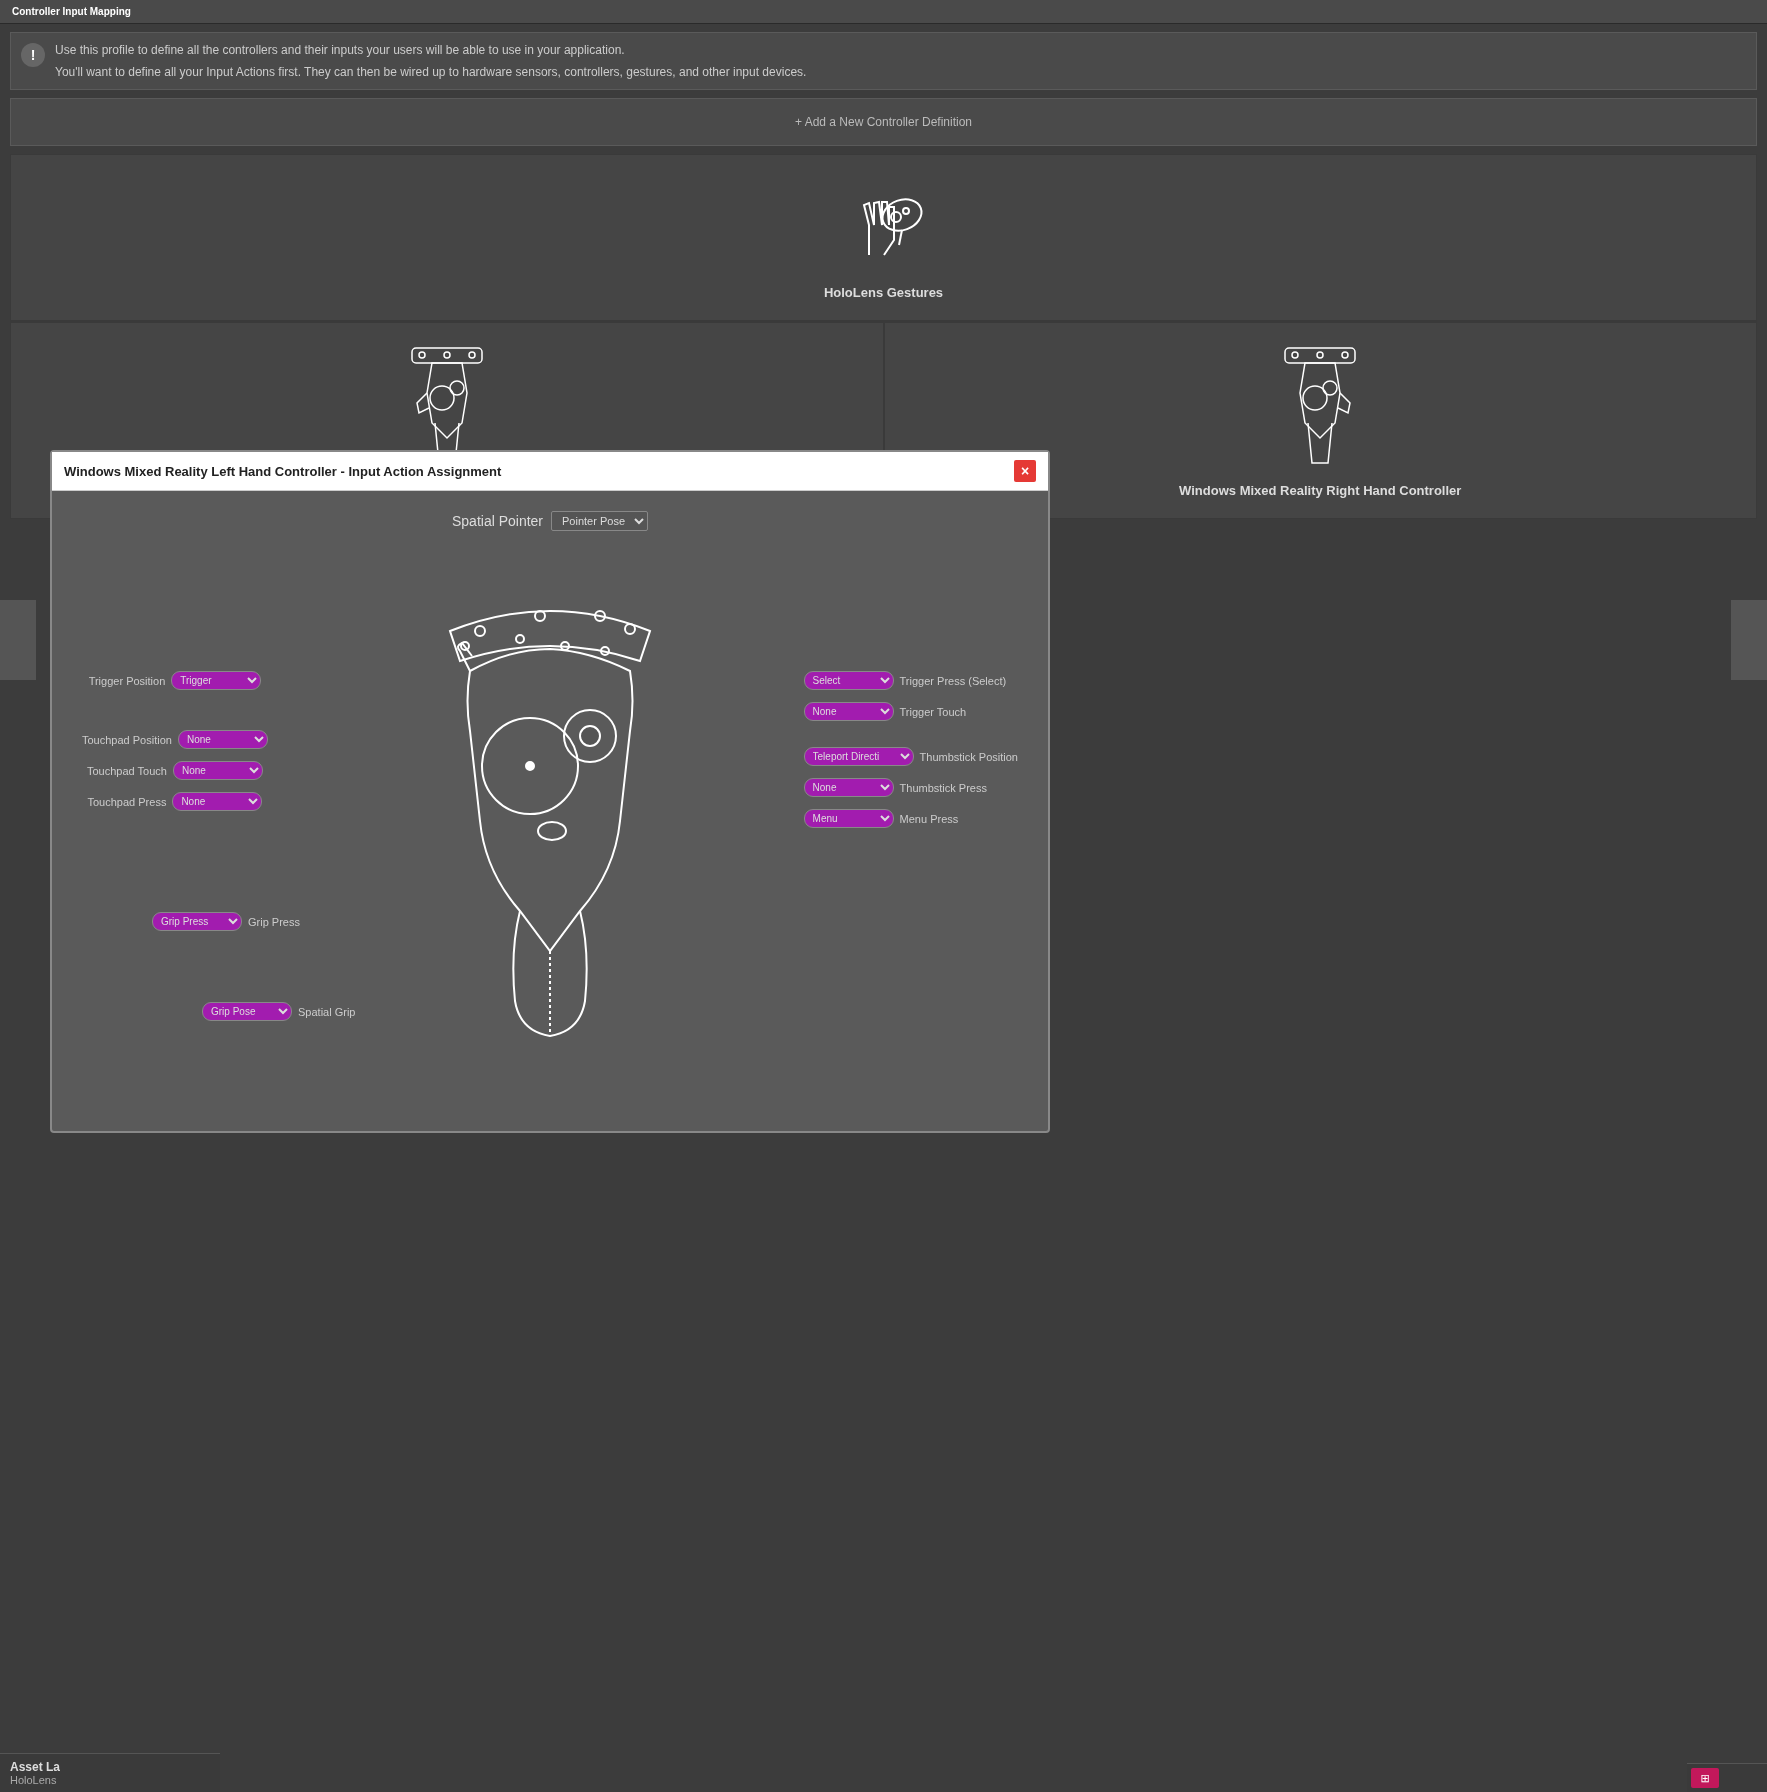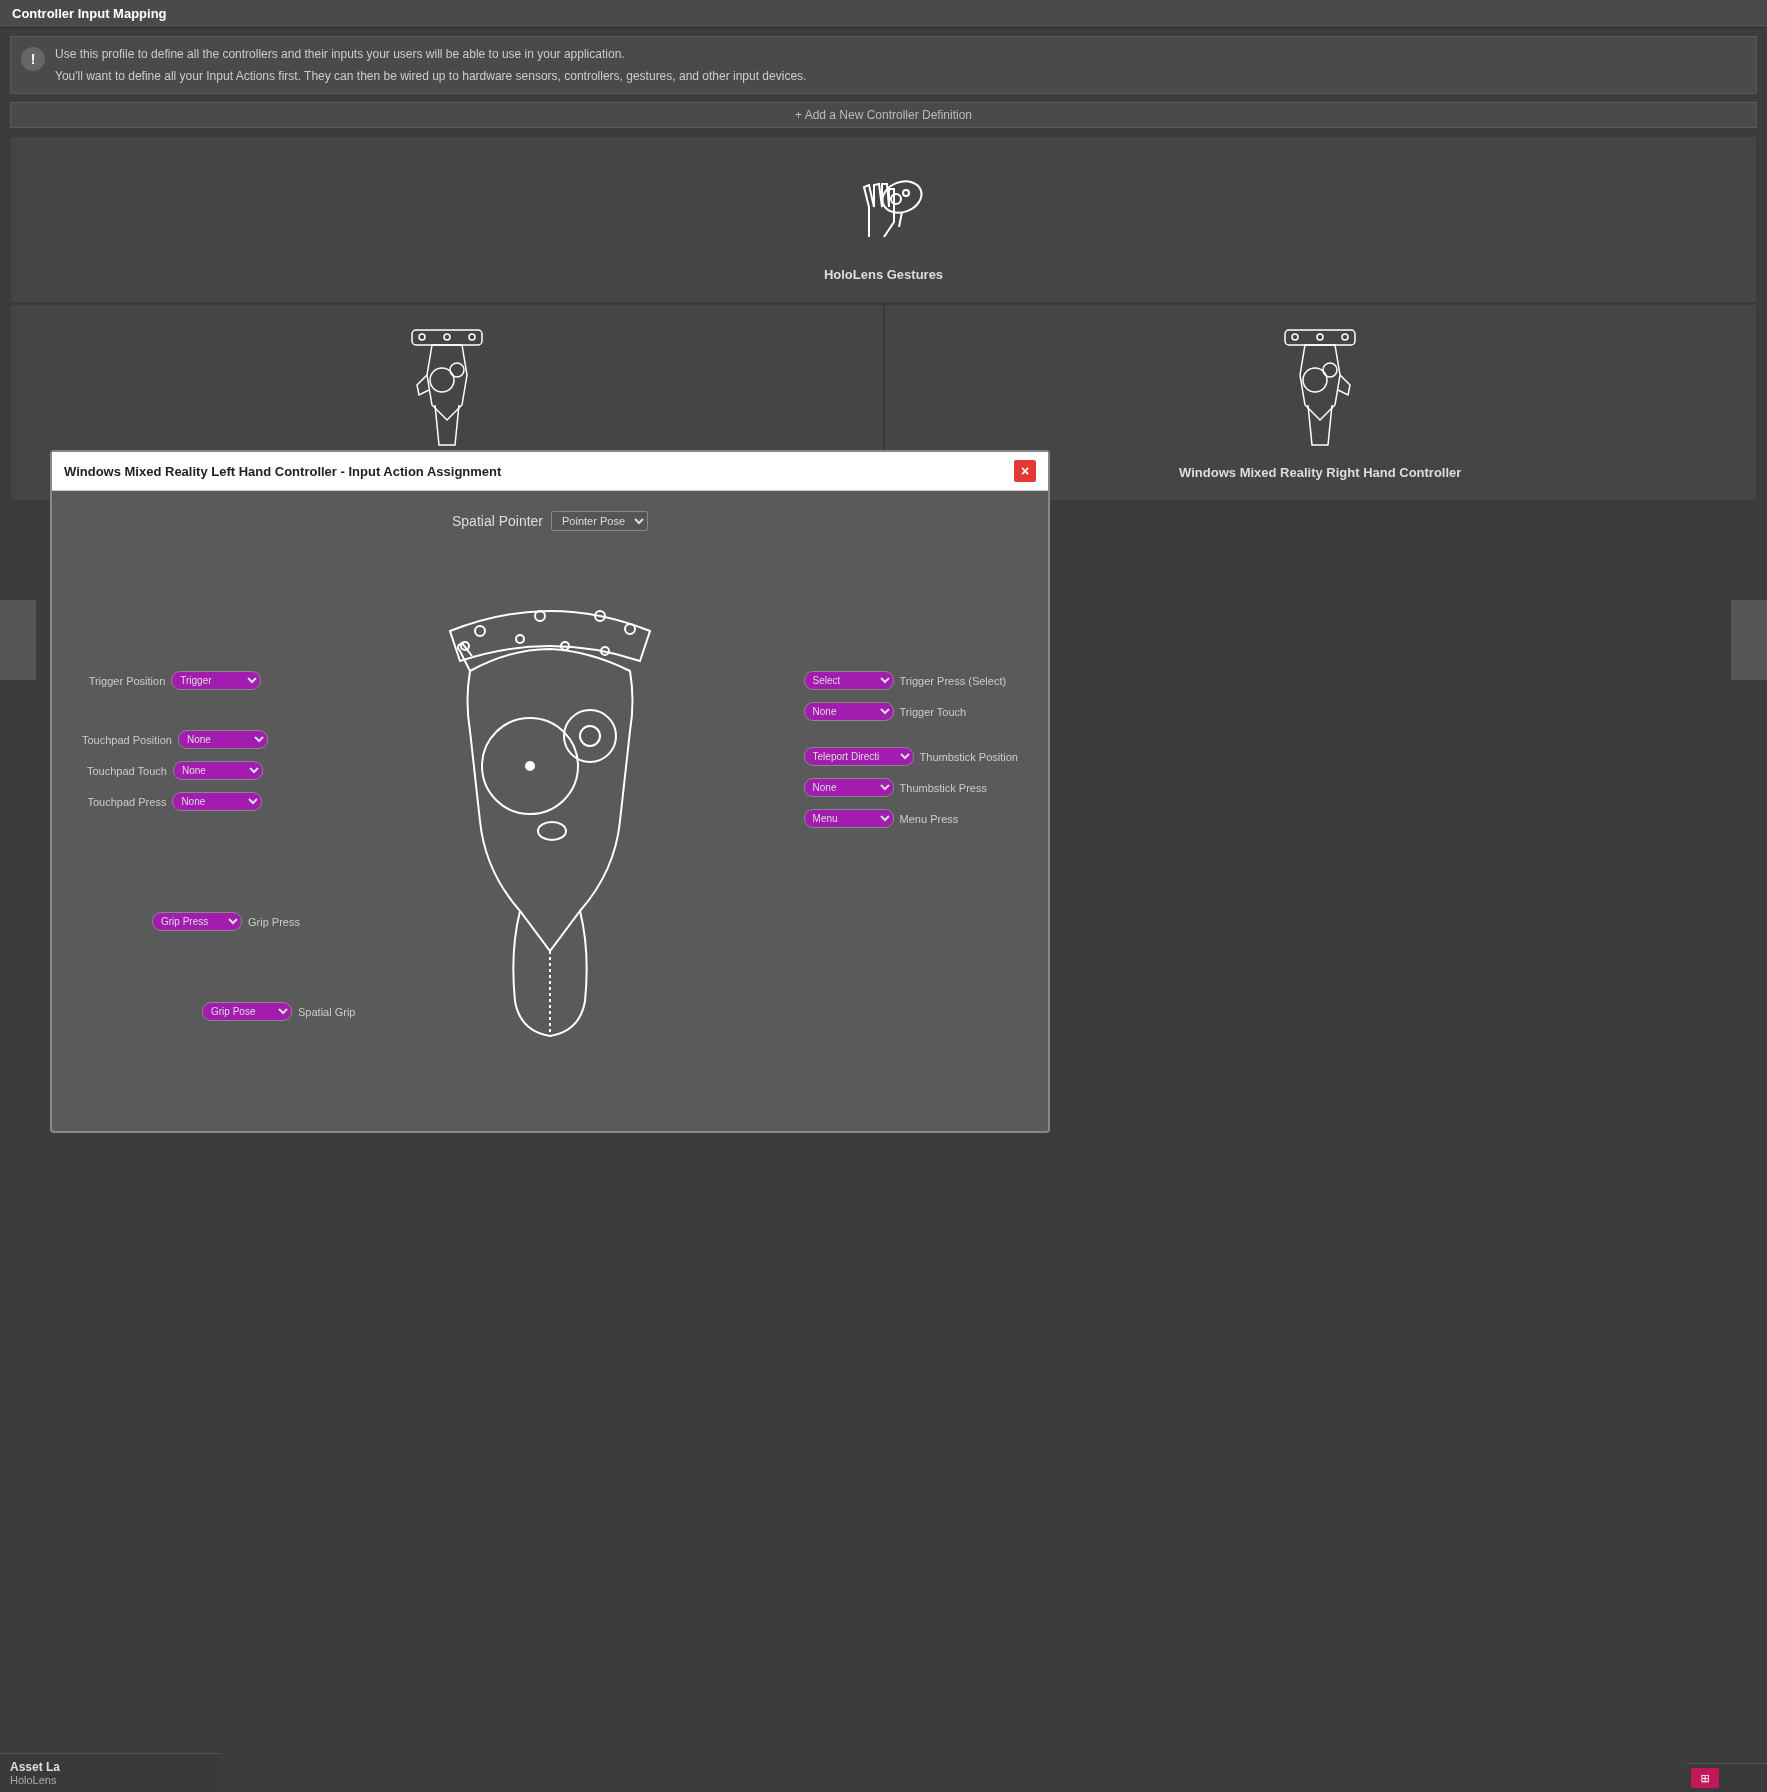--- a/index.html
+++ b/index.html
@@ -13,21 +13,21 @@
       overflow-x: hidden;
     }
 
     
     .page-header {
       background: #4a4a4a;
       padding: 6px 12px;
       border-bottom: 1px solid #2a2a2a;
     }
     .page-header h1 {
-      font-size: 13px;
+      font-size: 10px;
       font-weight: bold;
       color: #fff;
     }
 
     
     .info-box {
       background: #4a4a4a;
       border: 1px solid #5a5a5a;
       margin: 8px 10px;
       padding: 8px 10px;
@@ -48,21 +48,21 @@
       color: #fff;
       flex-shrink: 0;
       margin-top: 2px;
     }
     .info-text { font-size: 12px; color: #ccc; line-height: 1.5; }
 
     
     .add-bar {
       background: #4a4a4a;
       margin: 0 10px 8px;
-      padding: 5px;
+      padding: 16px;
       text-align: center;
       border: 1px solid #5a5a5a;
       cursor: pointer;
       color: #bbb;
       font-size: 12px;
     }
 
     
     .controllers-section {
       background: #fde047;

